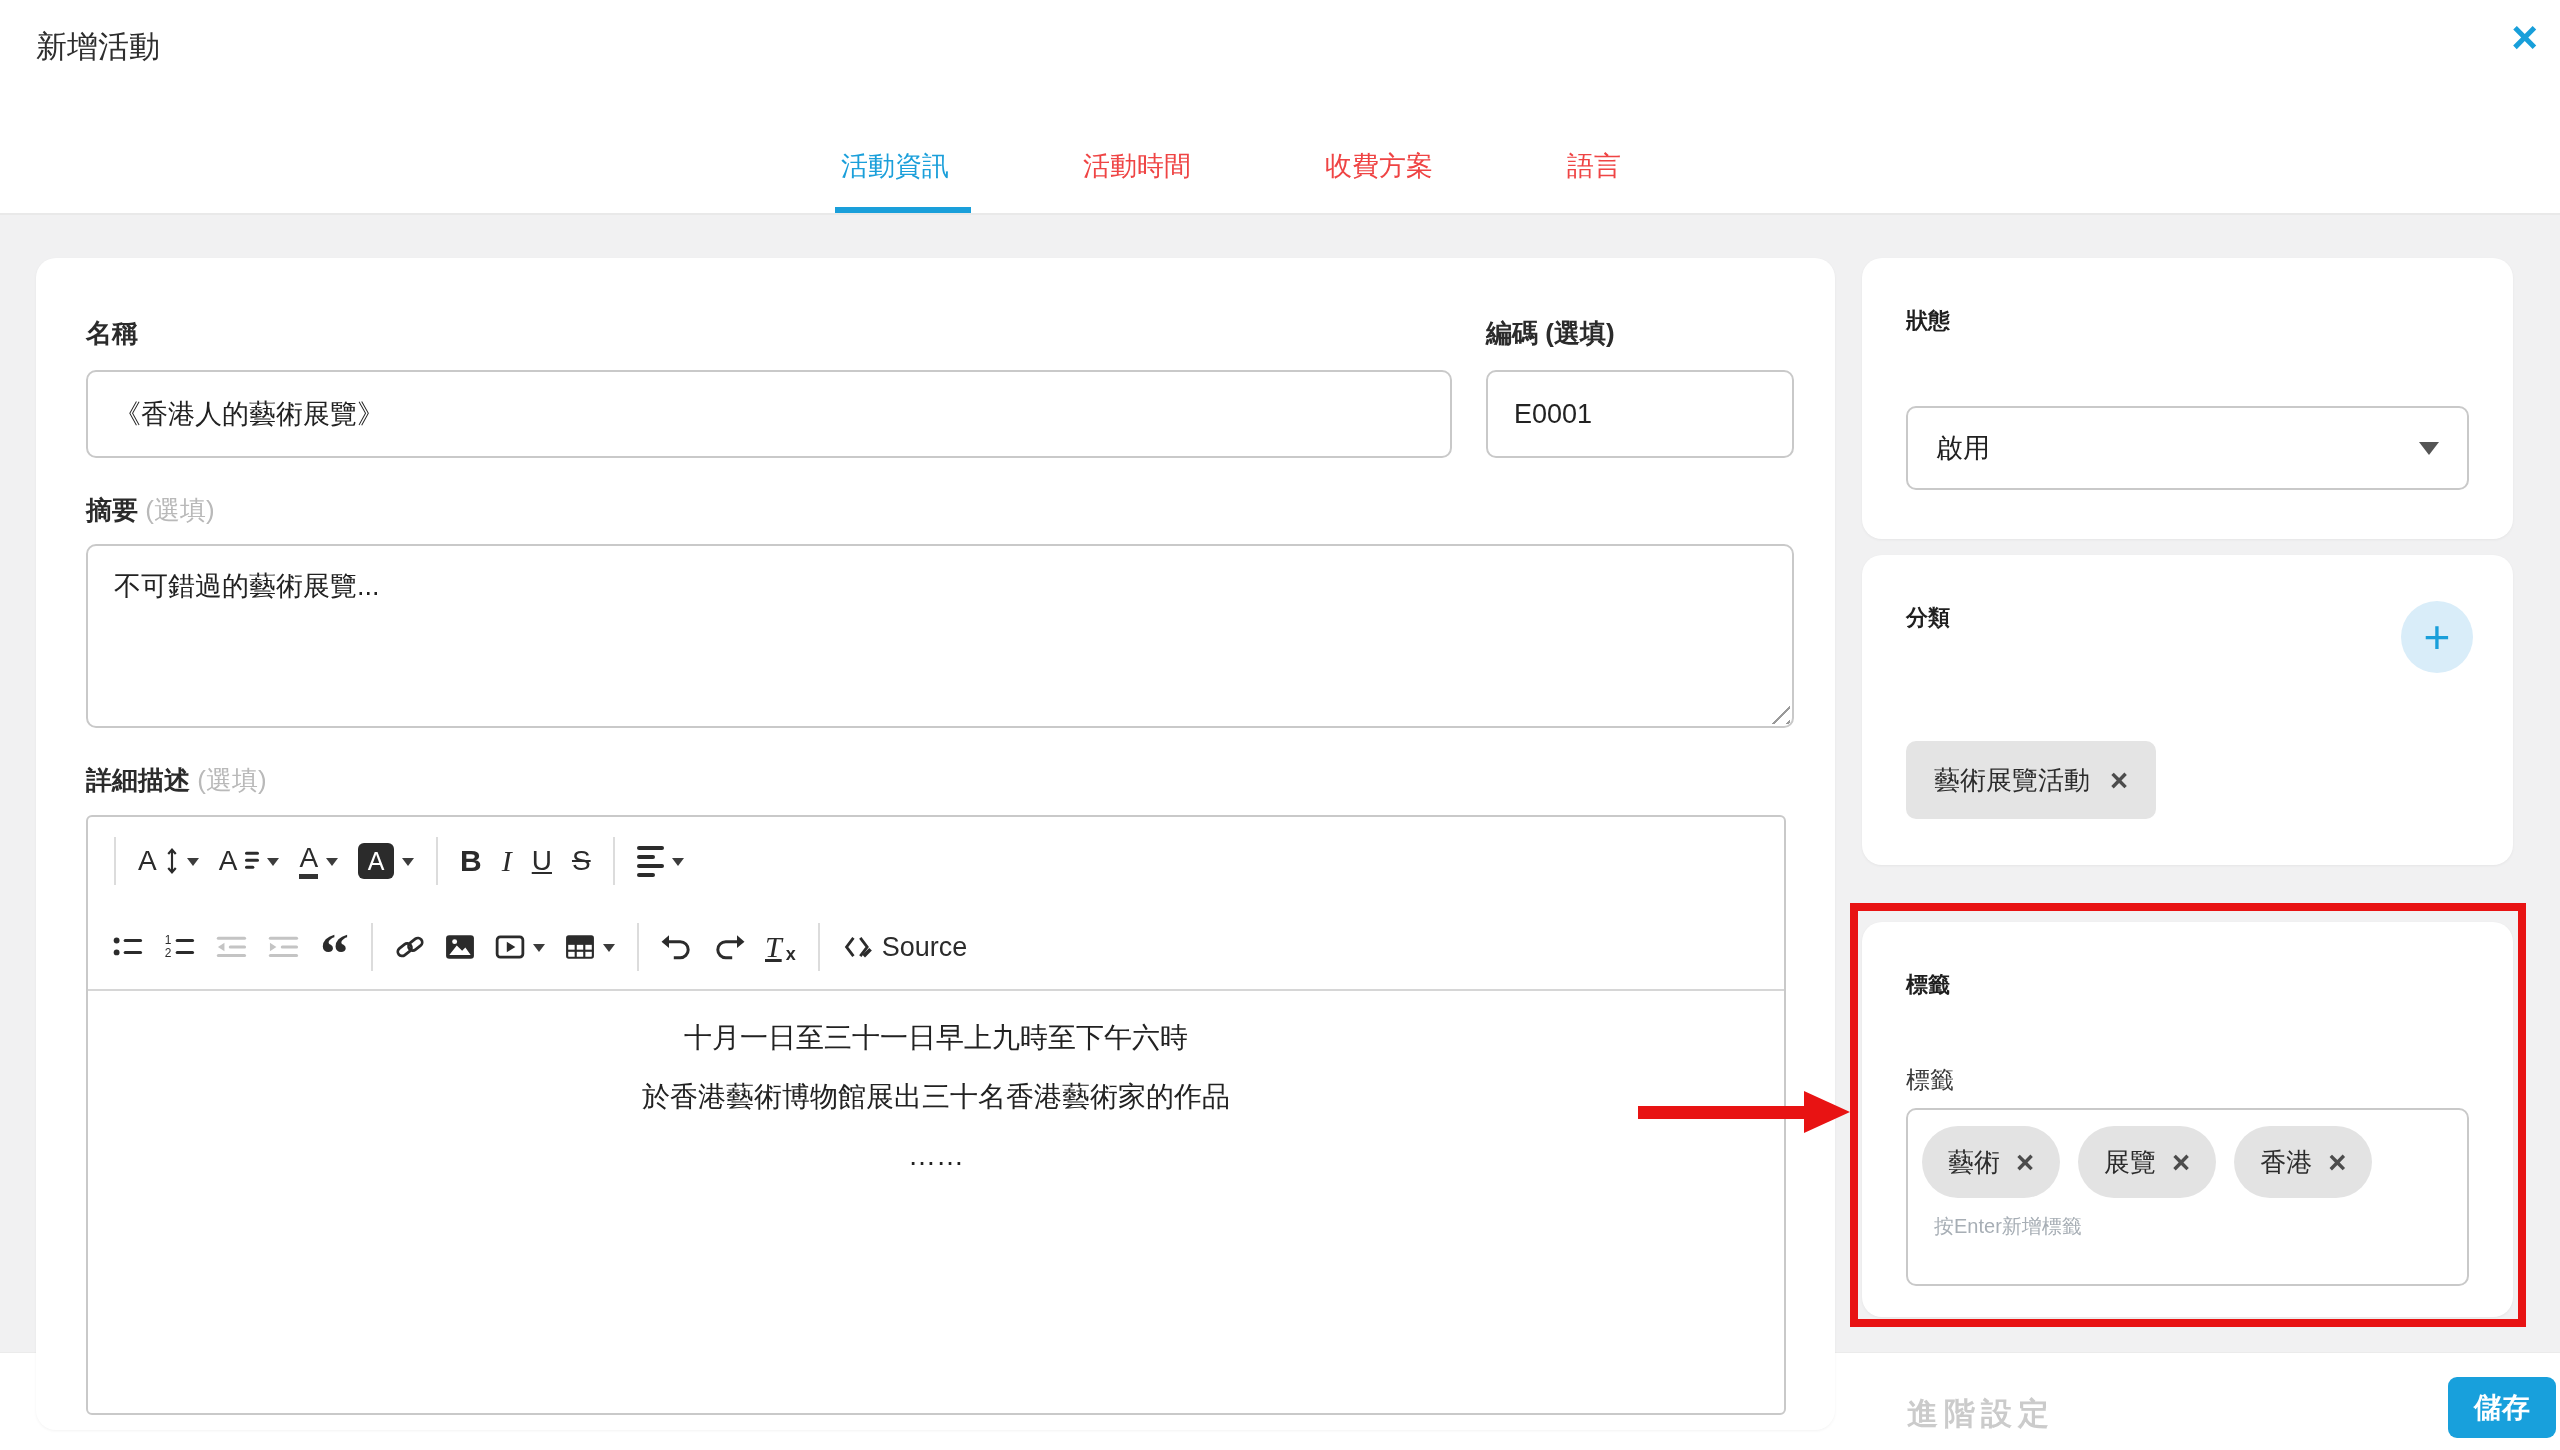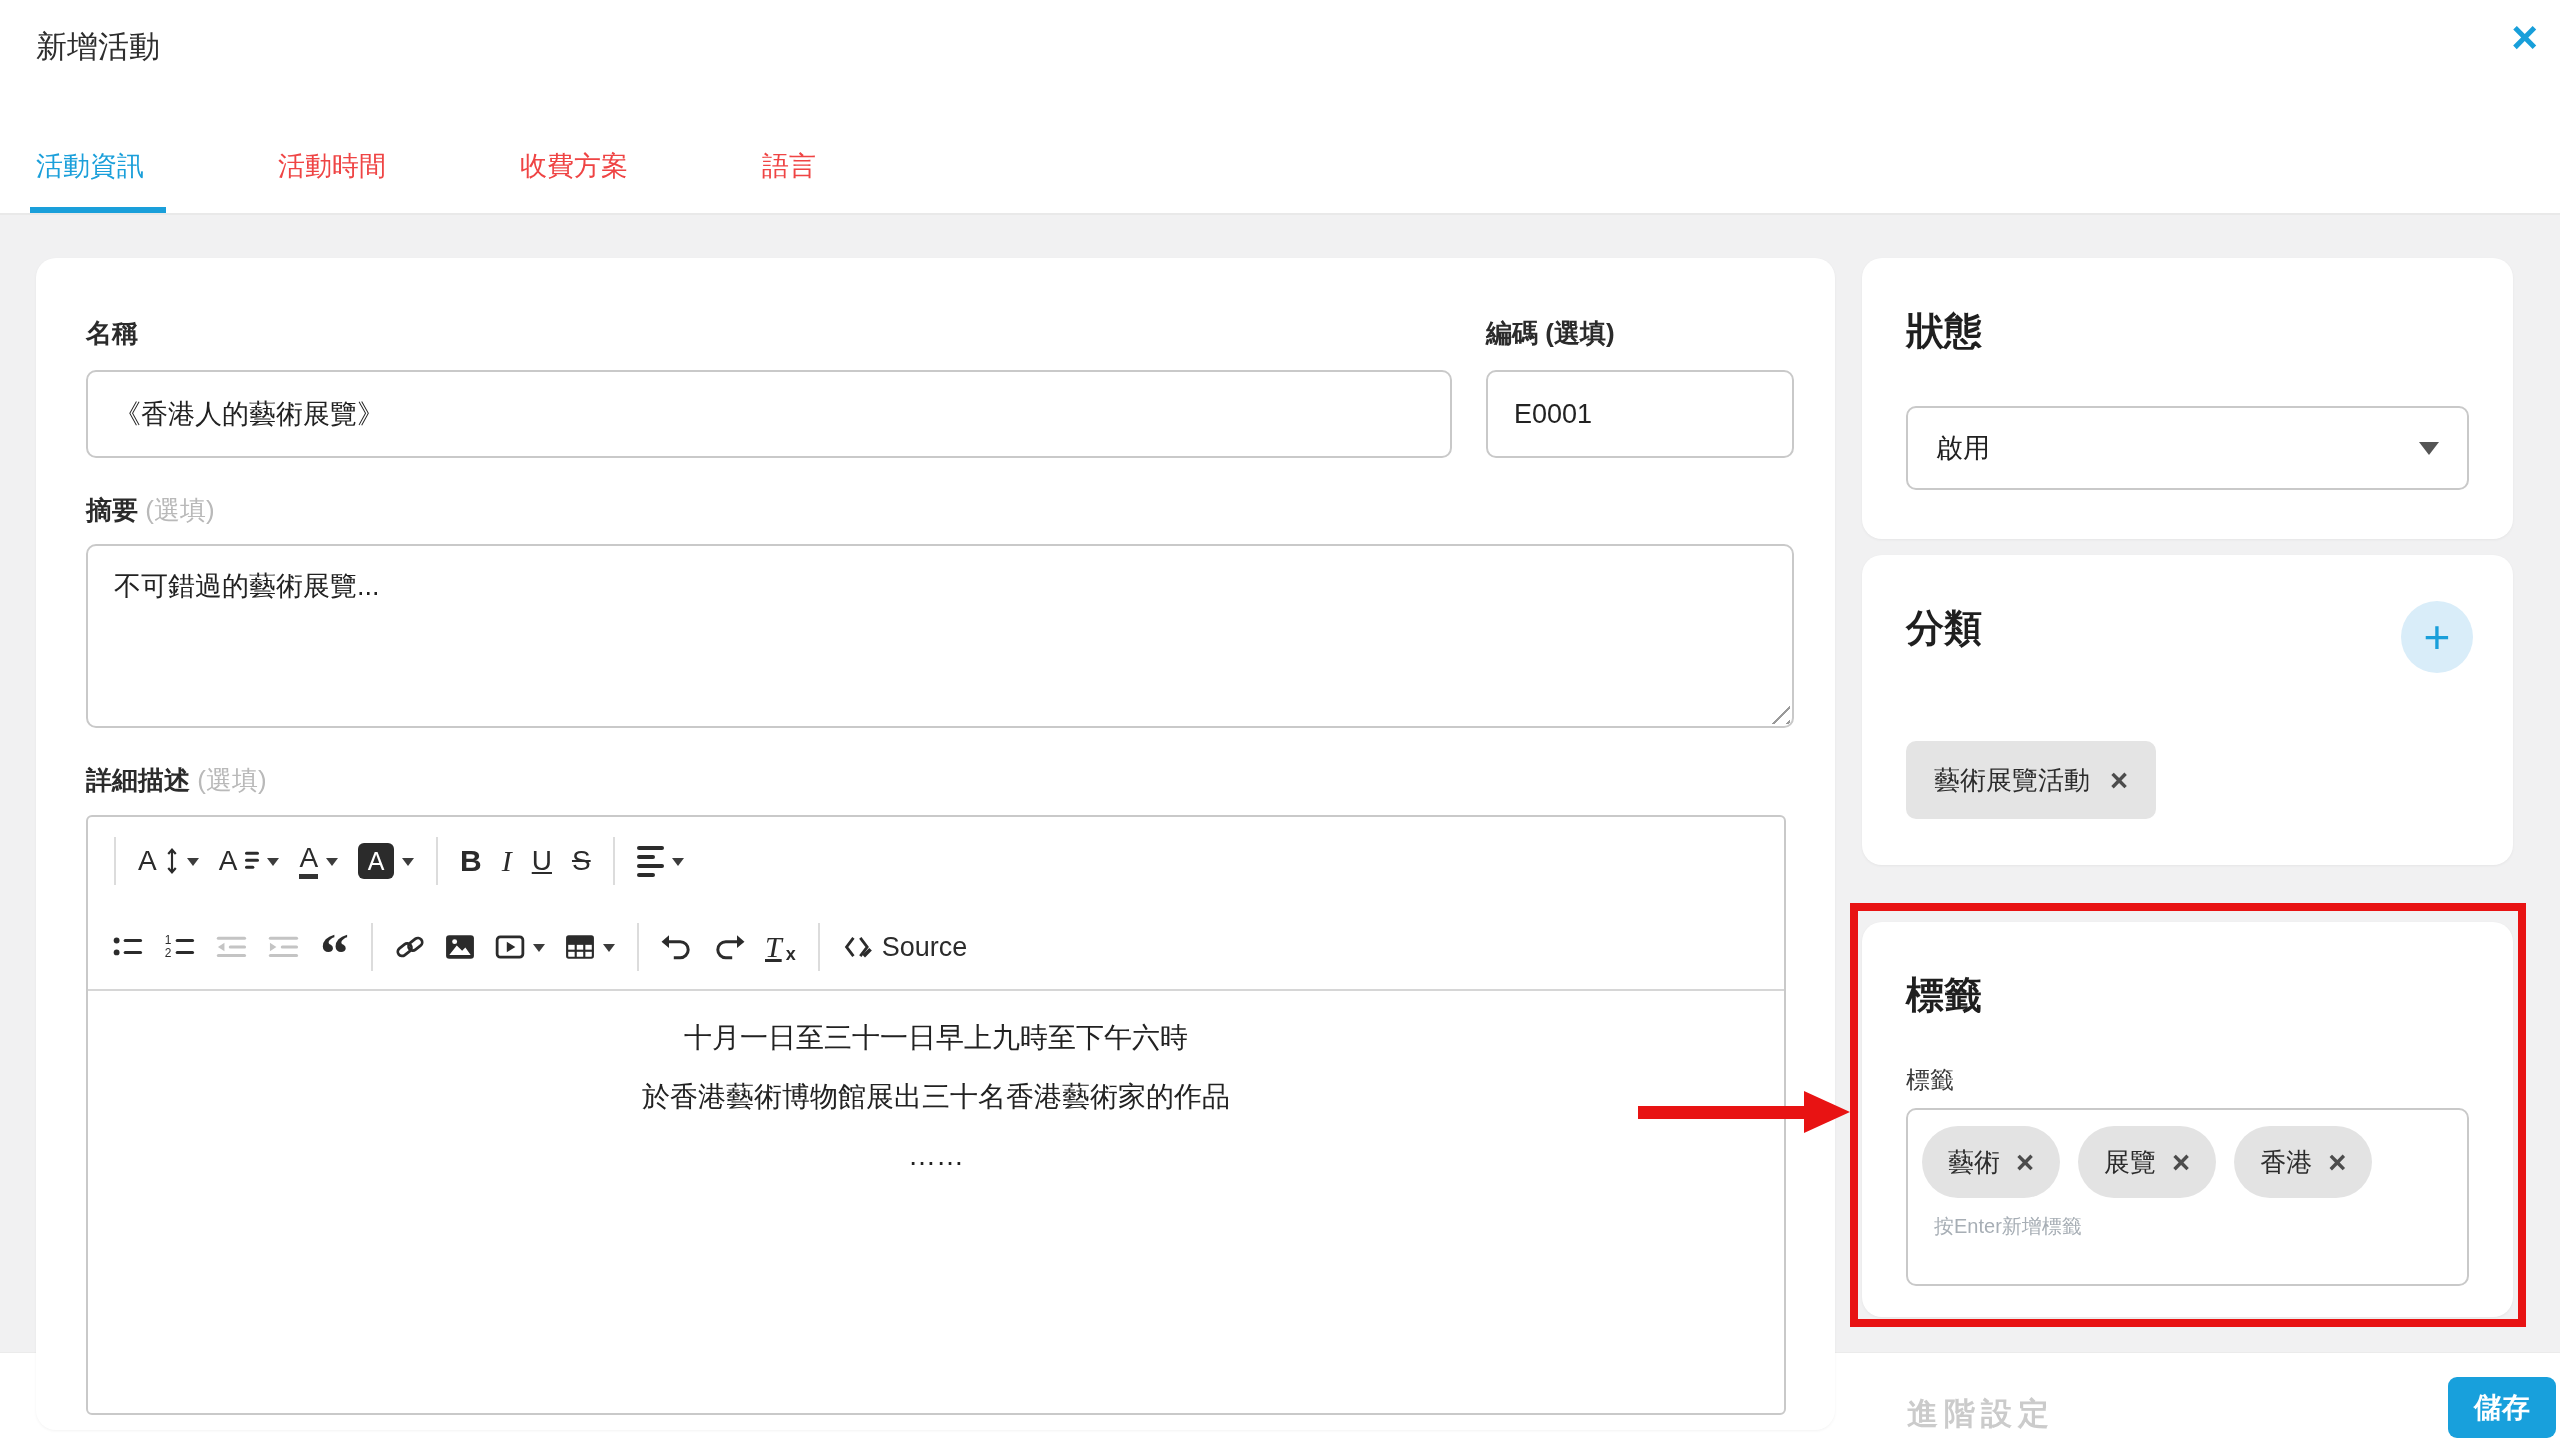--- a/index.html
+++ b/index.html
@@ -7,21 +7,21 @@
        font-family:"Liberation Sans","DejaVu Sans",sans-serif;color:#2b2b2b;}
   .stage{position:relative;width:2560px;height:1450px;}
 
   
   .hdr{position:absolute;left:0;top:0;width:2560px;height:130px;background:#fff;}
   .hdr-title{position:absolute;left:36px;top:26px;font-size:31px;font-weight:500;color:#2e2e2e;}
   .hdr-close{position:absolute;right:22px;top:14px;font-size:46px;font-weight:bold;color:#189fda;cursor:pointer;line-height:1;}
 
   
   .tabbar{position:absolute;left:0;top:130px;width:2560px;height:85px;background:#fff;
-          border-bottom:2px solid #e9e9e9;display:flex;padding-left:36px;box-sizing:border-box;}
+          border-bottom:2px solid #e9e9e9;display:flex;padding-left:36px;box-sizing:border-box;justify-content:center;}
   .tab{font-size:27px;color:#ef4444;padding:18px 82px 0 0;margin-right:52px;position:relative;cursor:pointer;}
   .tab.active{color:#1a9fda;}
   .tab.active::after{content:"";position:absolute;left:-6px;right:60px;bottom:0;height:6px;background:#1a9fda;}
 
   
   .page-bg{position:absolute;left:0;top:215px;width:2560px;height:1137px;background:#f1f1f2;z-index:0;}
   .footer{position:absolute;left:0;top:1352px;width:2560px;height:98px;background:#fff;border-top:1px solid #ebebeb;z-index:1;}
   .adv-label{position:absolute;left:1907px;top:40px;font-size:31px;font-weight:600;letter-spacing:6px;color:#cbcbcb;}
   .save-btn{position:absolute;left:2448px;top:24px;width:108px;height:61px;background:#18a0dc;border-radius:9px;
             display:flex;align-items:center;justify-content:center;color:#fff;font-size:28px;font-weight:bold;cursor:pointer;}
@@ -64,21 +64,21 @@
   .align-icon i{display:block;height:4px;background:#2b2b2b;border-radius:2px;}
   .quote-g{font-family:"Liberation Serif","DejaVu Serif",serif;font-weight:bold;font-size:58px;height:40px;
            overflow:hidden;line-height:.92;display:inline-block;}
   .tx-t{font-style:italic;font-family:"Liberation Serif","DejaVu Serif",serif;font-size:30px;text-decoration:underline;}
   .tx-x{font-weight:bold;font-size:18px;margin:14px 0 0 -4px;}
   .src-txt{font-size:27px;}
   .ed-body{border-top:2px solid #d6d6d6;padding:26px 30px;font-size:28px;color:#222;}
   .ed-body p{margin:0 0 18px 0;line-height:41px;text-align:center;}
 
   
-  .side-title{position:absolute;left:44px;top:48px;font-size:38px;font-weight:bold;color:#1f1f1f;}
+  .side-title{position:absolute;left:44px;top:48px;font-size:22px;font-weight:bold;color:#1f1f1f;}
   .sel-box{position:absolute;left:44px;top:148px;width:563px;height:84px;box-sizing:border-box;border:2px solid #c9c9c9;
            border-radius:10px;display:flex;align-items:center;justify-content:space-between;padding:0 28px;
            font-size:27px;color:#222;cursor:pointer;}
   .sel-caret{width:0;height:0;border:10px solid transparent;border-top:13px solid #555;margin-top:11px;}
   .add-btn{position:absolute;right:40px;top:46px;width:72px;height:72px;border-radius:50%;background:#d9edf9;
            display:flex;align-items:center;justify-content:center;color:#1a9fda;font-size:46px;font-weight:500;cursor:pointer;}
   .cat-chip{position:absolute;left:44px;top:186px;height:78px;background:#e4e4e4;border-radius:10px;
             display:inline-flex;align-items:center;gap:20px;padding:0 28px;font-size:26px;color:#2b2b2b;}
   .chip-x{font-size:31px;font-weight:bold;color:#4c4c4c;cursor:pointer;line-height:1;}
   .tags-sub{position:absolute;left:44px;top:142px;font-size:24px;font-weight:500;color:#3a3a3a;}

